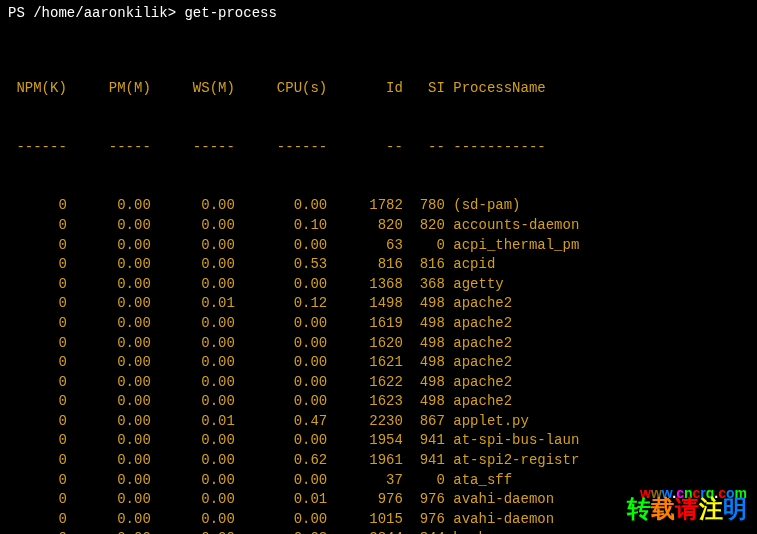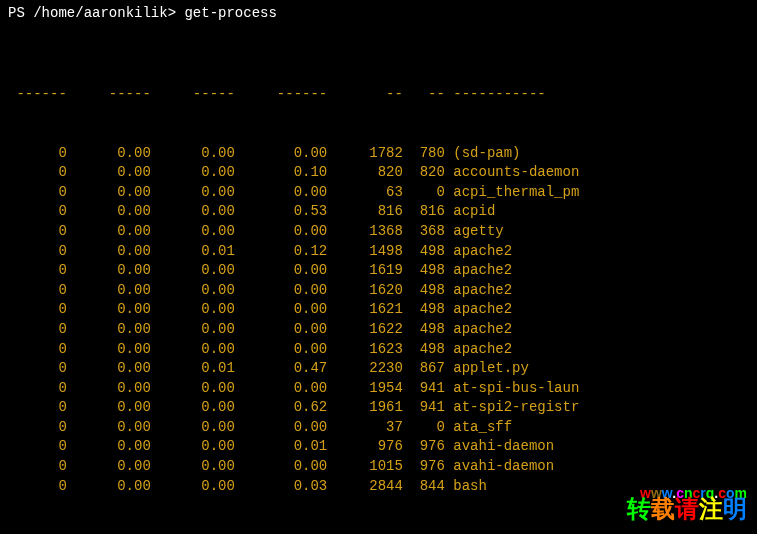--- a/index.html
+++ b/index.html
@@ -14,21 +14,21 @@
       font-size: 14px;
       line-height: 1.4;
       padding: 4px 8px;
       width: 757px;
       height: 534px;
       overflow: hidden;
       position: relative;
     }
     .prompt {
       color: #fff;
-      margin-bottom: 22px;
+      margin-bottom: 16px;
     }
     .prompt .ps {
       color: #fff;
     }
     .prompt .path {
       color: #fff;
     }
     .prompt .cmd {
       color: #fff;
     }
@@ -69,20 +69,21 @@
     .watermark2 .c5 { color: #0080ff; }
   </style>
 </head>
 <body>
 
 <div class="prompt">
   <span class="ps">PS </span><span class="path">/home/aaronkilik</span><span>&gt; </span><span class="cmd">get-process</span>
 </div>
 
 <div class="table">
+  <div class="header-row" id="header-line"> NPM(K)     PM(M)     WS(M)     CPU(s)       Id   SI ProcessName</div>
   <div class="sep-row" id="sep-line"> ------     -----     -----     ------       --   -- -----------</div>
   <div id="data-rows"><div class="data-row">      0      0.00      0.00       0.00     1782  780 (sd-pam)</div><div class="data-row">      0      0.00      0.00       0.10      820  820 accounts-daemon</div><div class="data-row">      0      0.00      0.00       0.00       63    0 acpi_thermal_pm</div><div class="data-row">      0      0.00      0.00       0.53      816  816 acpid</div><div class="data-row">      0      0.00      0.00       0.00     1368  368 agetty</div><div class="data-row">      0      0.00      0.01       0.12     1498  498 apache2</div><div class="data-row">      0      0.00      0.00       0.00     1619  498 apache2</div><div class="data-row">      0      0.00      0.00       0.00     1620  498 apache2</div><div class="data-row">      0      0.00      0.00       0.00     1621  498 apache2</div><div class="data-row">      0      0.00      0.00       0.00     1622  498 apache2</div><div class="data-row">      0      0.00      0.00       0.00     1623  498 apache2</div><div class="data-row">      0      0.00      0.01       0.47     2230  867 applet.py</div><div class="data-row">      0      0.00      0.00       0.00     1954  941 at-spi-bus-laun</div><div class="data-row">      0      0.00      0.00       0.62     1961  941 at-spi2-registr</div><div class="data-row">      0      0.00      0.00       0.00       37    0 ata_sff</div><div class="data-row">      0      0.00      0.00       0.01      976  976 avahi-daemon</div><div class="data-row">      0      0.00      0.00       0.00     1015  976 avahi-daemon</div><div class="data-row">      0      0.00      0.00       0.03     2844  844 bash</div></div>
 </div>
 
 <div class="watermark">
   <span class="w1">w</span><span class="w2">w</span><span class="w3">w</span><span class="w6">.</span><span class="w4">c</span><span class="w5">n</span><span class="w1">c</span><span class="w3">r</span><span class="w5">q</span><span class="w6">.</span><span class="w1">c</span><span class="w3">o</span><span class="w5">m</span>
 </div>
 <div class="watermark2">
   <span class="c1">转</span><span class="c2">载</span><span class="c3">请</span><span class="c4">注</span><span class="c5">明</span>
 </div>

